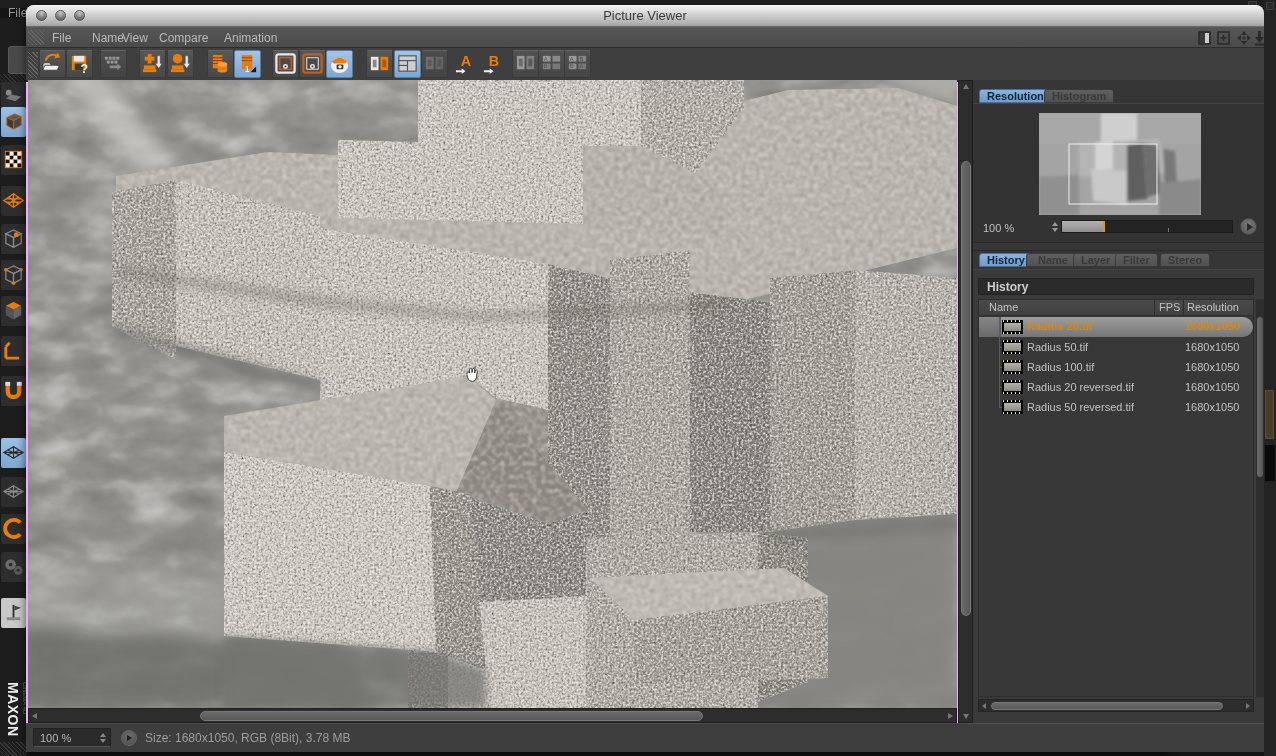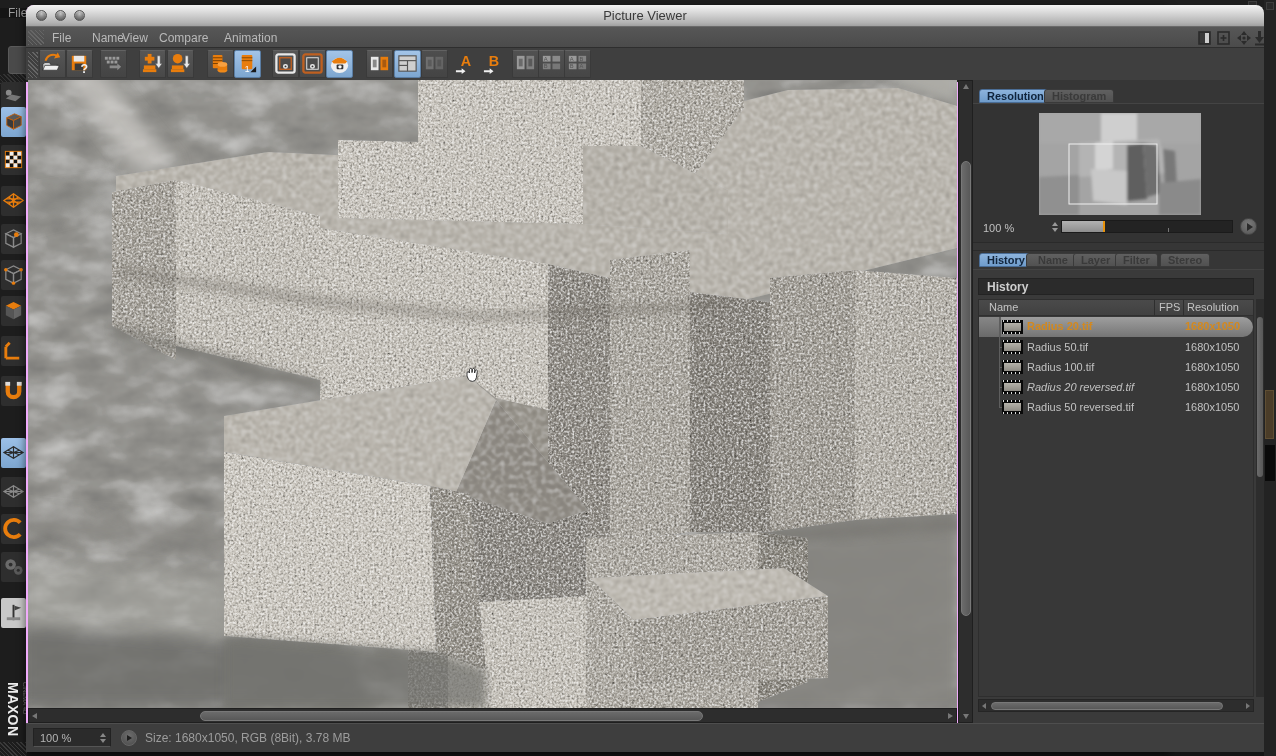--- a/index.html
+++ b/index.html
@@ -569,21 +569,21 @@
             </div>
           <div class="row abs" style="top:40px;">
               <div class="abs tl"></div>
               <div class="abs thumb" style="left:23px;top:3px;"></div>
               <div class="abs" style="left:48px;top:4px;">Radius 100.tif</div>
               <div class="abs" style="left:206px;top:4px;">1680x1050</div>
             </div>
           <div class="row abs" style="top:60px;">
               <div class="abs tl"></div>
               <div class="abs thumb" style="left:23px;top:3px;"></div>
-              <div class="abs" style="left:48px;top:4px;font-style:italic;">Radius 20 reversed.tif</div>
+              <div class="abs" style="left:48px;top:4px;">Radius 20 reversed.tif</div>
               <div class="abs" style="left:206px;top:4px;">1680x1050</div>
             </div>
           <div class="row abs" style="top:80px;">
               <div class="abs tl"></div>
               <div class="abs thumb" style="left:23px;top:3px;"></div>
               <div class="abs" style="left:48px;top:4px;">Radius 50 reversed.tif</div>
               <div class="abs" style="left:206px;top:4px;">1680x1050</div>
             </div>
           <div class="abs" style="left:20px;top:0;width:1px;height:90px;background:#5e5e5e;"></div>
         </div>

